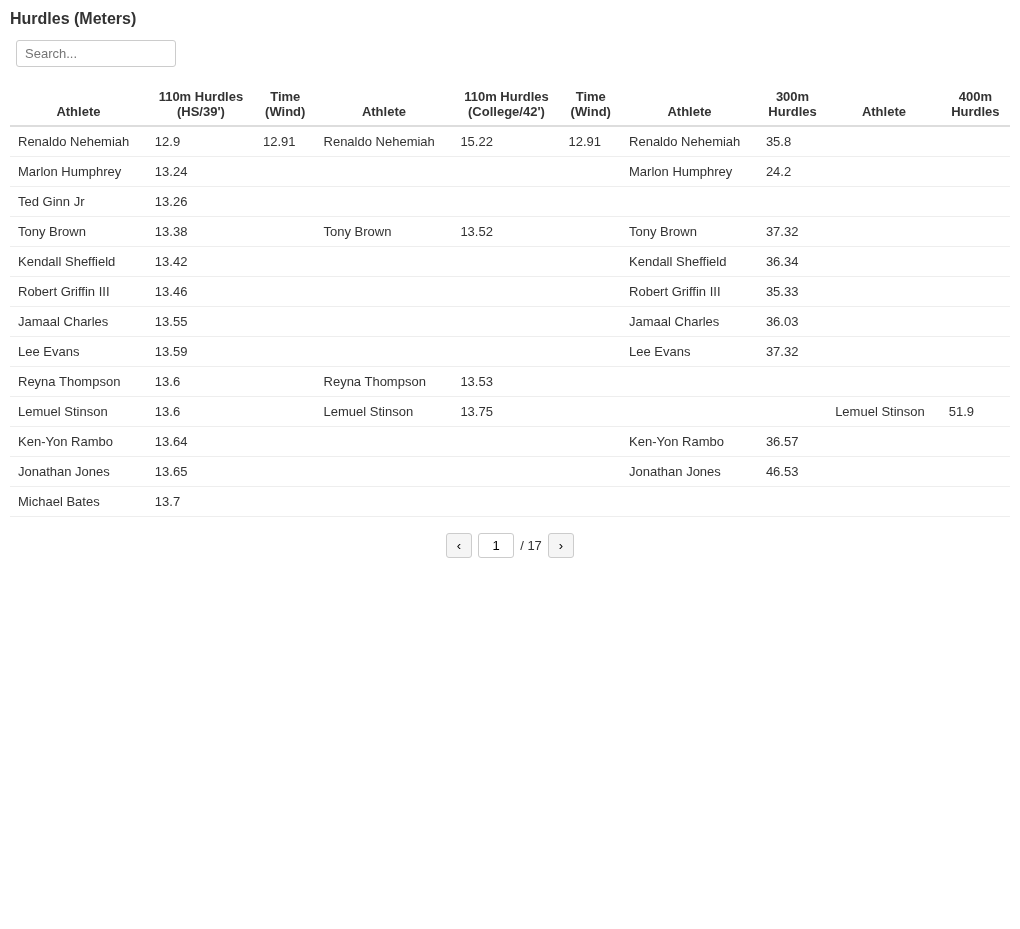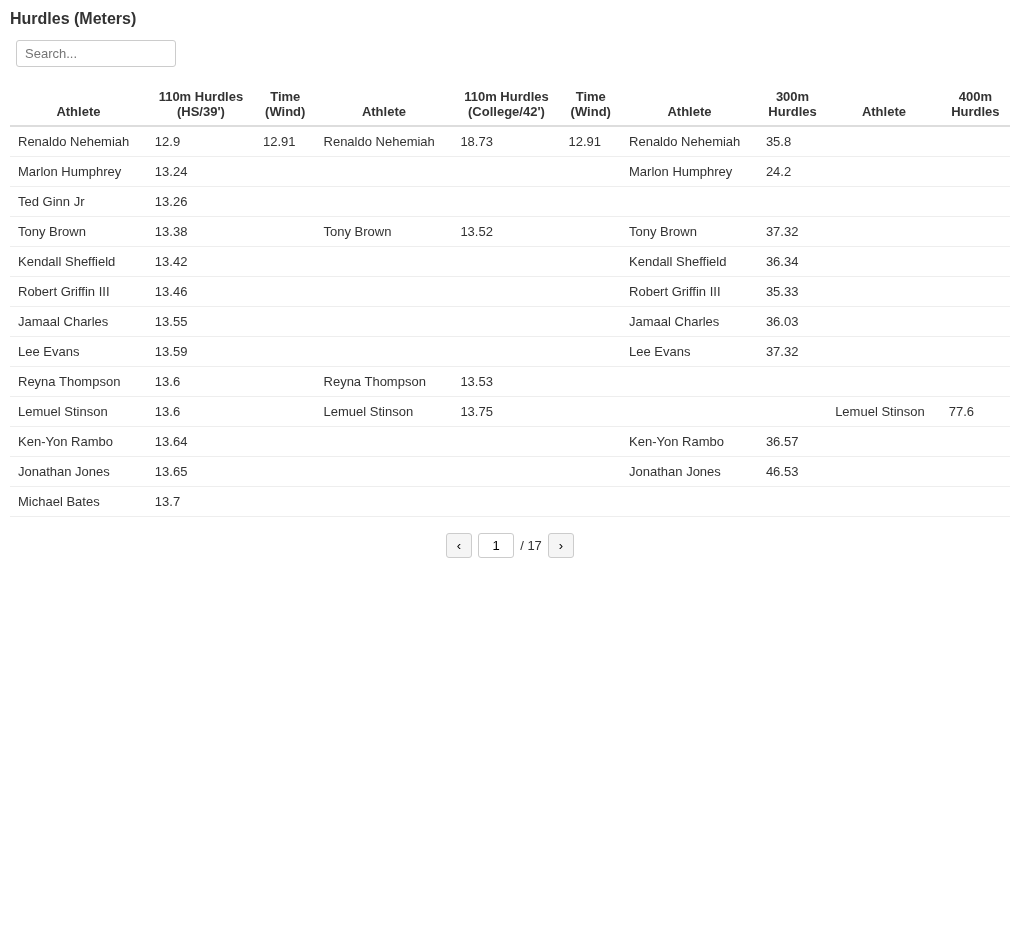--- a/index.html
+++ b/index.html
@@ -94,21 +94,21 @@
       <th>Athlete</th>
       <th>400m<br>Hurdles</th>
     </tr>
   </thead>
   <tbody id="table-body">
   <tr>
         <td>Renaldo Nehemiah</td>
         <td>12.9</td>
         <td>12.91</td>
         <td>Renaldo Nehemiah</td>
-        <td>18.73</td>
+        <td>15.22</td>
         <td>12.91</td>
         <td>Renaldo Nehemiah</td>
         <td>35.8</td>
         <td></td>
         <td></td>
       </tr>
       <tr>
         <td>Marlon Humphrey</td>
         <td>13.24</td>
         <td></td>
@@ -207,21 +207,21 @@
       <tr>
         <td>Lemuel Stinson</td>
         <td>13.6</td>
         <td></td>
         <td>Lemuel Stinson</td>
         <td>13.75</td>
         <td></td>
         <td></td>
         <td></td>
         <td>Lemuel Stinson</td>
-        <td>77.6</td>
+        <td>51.9</td>
       </tr>
       <tr>
         <td>Ken-Yon Rambo</td>
         <td>13.64</td>
         <td></td>
         <td></td>
         <td></td>
         <td></td>
         <td>Ken-Yon Rambo</td>
         <td>36.57</td>

